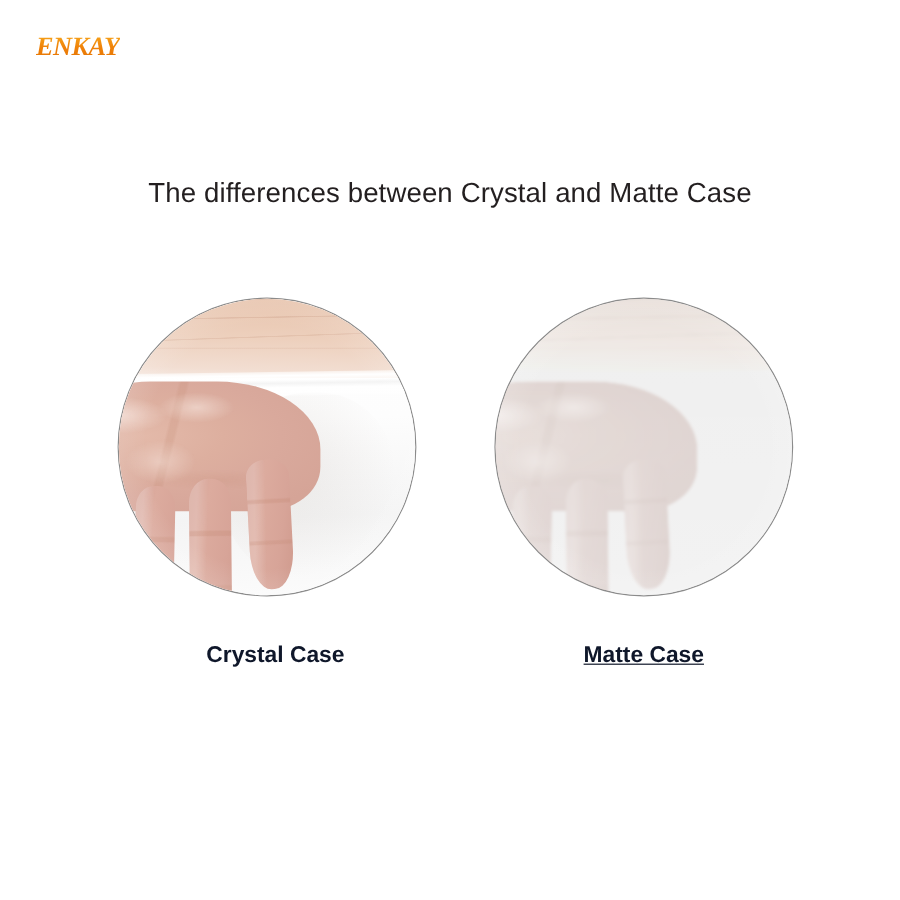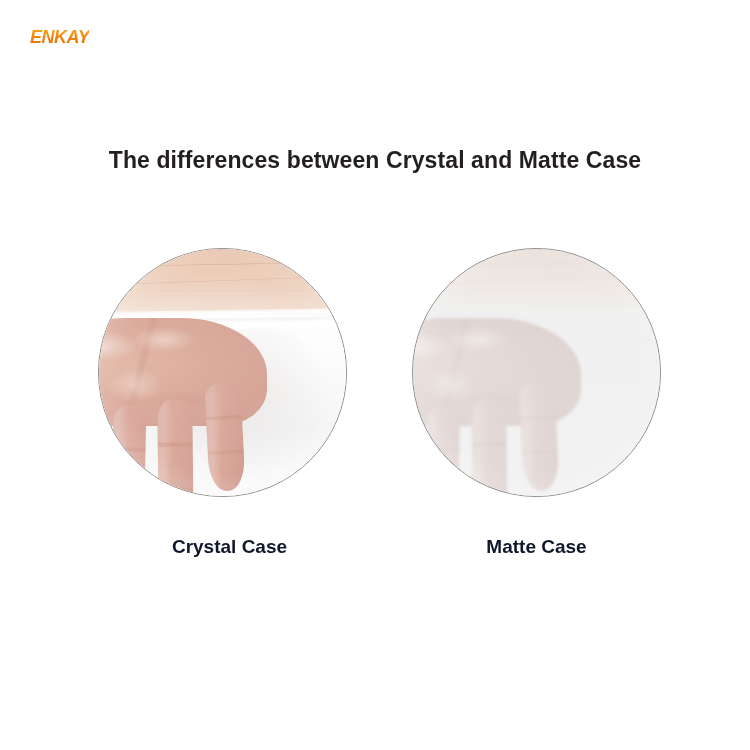--- a/index.html
+++ b/index.html
@@ -13,42 +13,43 @@
     font-family: "Liberation Sans", sans-serif;
     overflow: hidden;
     position: relative;
   }
 
   
   .brand {
     position: absolute;
     left: 30px;
     top: 28px;
-    font-size: 18px;
+    font-size: 22px;
     font-weight: bold;
     font-style: italic;
     letter-spacing: -0.5px;
     color: #f08a12;
     background: linear-gradient(180deg, #f7a81b 0%, #ef8008 55%, #e57606 100%);
     -webkit-background-clip: text;
     background-clip: text;
     -webkit-text-fill-color: transparent;
     line-height: 1;
     white-space: nowrap;
+    font-family: Liberation Serif, serif;
   }
 
   
   .headline {
     position: absolute;
     left: 0;
     top: 147px;
     width: 750px;
     text-align: center;
     font-size: 23px;
-    font-weight: bold;
+    font-weight: normal;
     color: #231f20;
     letter-spacing: 0.1px;
     white-space: nowrap;
   }
 
   
   .compare-area {
     position: absolute;
     left: 0;
     top: 248px;
@@ -220,21 +221,21 @@
     position: absolute;
     top: 536px;
     width: 249px;
     text-align: center;
     font-size: 19px;
     font-weight: bold;
     color: #0f172a;
     white-space: nowrap;
   }
   .caption.left  { left: 105px; }
-  .caption.right { left: 412px; }
+  .caption.right { left: 412px; text-decoration: underline; }
 </style>
 </head>
 <body>
 
 <div class="brand">ENKAY</div>
 
 <div class="headline">The differences between Crystal and Matte Case</div>
 
 <div class="compare-area">
 

